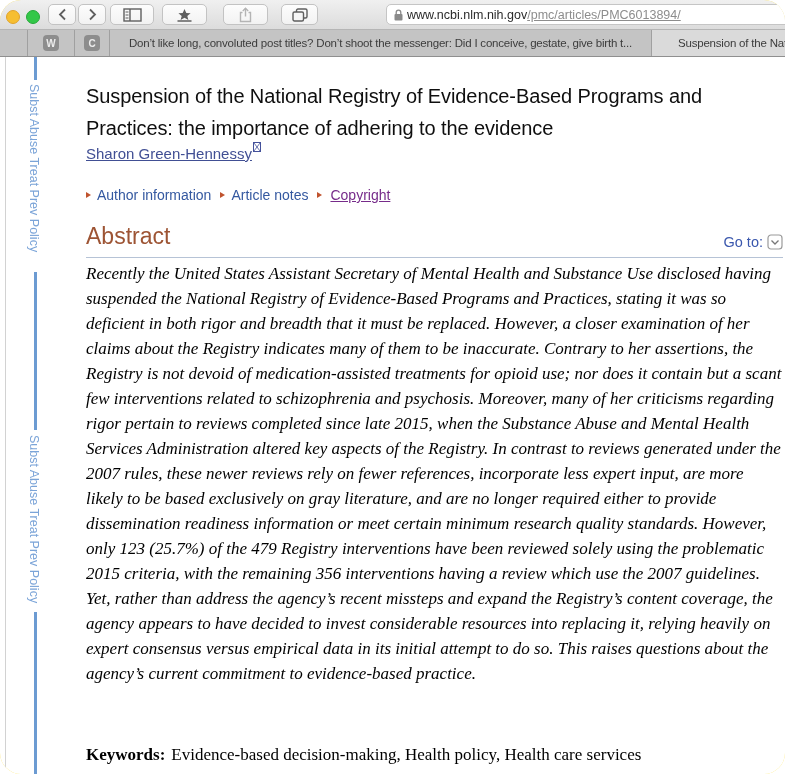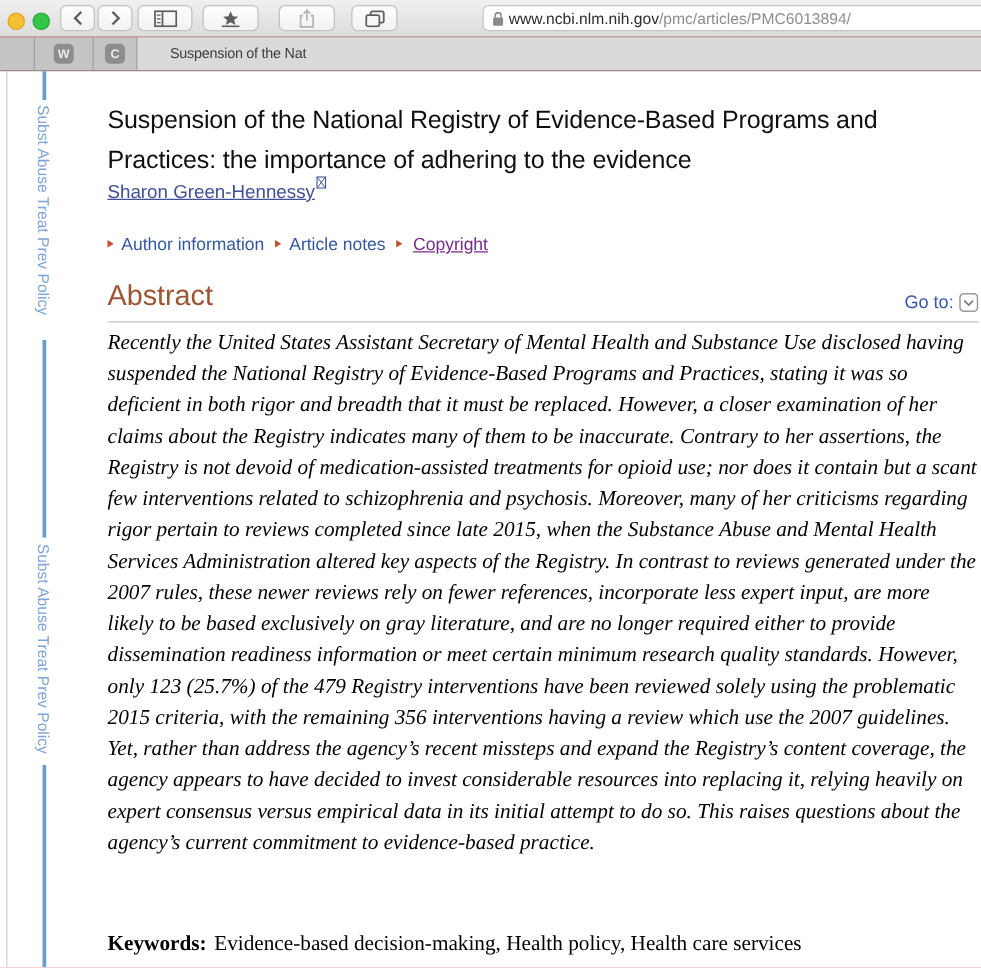--- a/index.html
+++ b/index.html
@@ -1,38 +1,38 @@
 <!DOCTYPE html>
 <html><head>
 <meta charset="utf-8">
 <style>
   html,body{margin:0;padding:0;background:#fff;}
-  .screen{position:relative;width:785px;height:774px;overflow:hidden;background:#ef4444;
-          font-family:"Liberation Sans",sans-serif;-webkit-font-smoothing:antialiased;}
+  .screen{position:relative;width:785px;height:774px;overflow:hidden;background:#fde047;
+          font-family:"Liberation Sans",sans-serif;border-radius:21px;-webkit-font-smoothing:antialiased;}
 
   
   .toolbar{position:absolute;top:0;left:0;right:0;height:29px;
            background:linear-gradient(#f0f0f0,#dcdcdc);border-bottom:1px solid #b5b5b5;}
   .light{position:absolute;top:10px;width:12px;height:12px;border-radius:50%;}
   .light.yellow{left:6px;background:#f6be31;border:1px solid #e0a32c;}
   .light.green{left:26px;background:#33c748;border:1px solid #27a83a;}
   .tbtn{position:absolute;top:4px;height:21px;box-sizing:border-box;border:1px solid #c3c3c3;
         border-radius:5px;background:linear-gradient(#fdfdfd,#f2f2f2);
         display:flex;align-items:center;justify-content:center;padding:0;}
   .btn-back{left:48px;width:28px;}
   .btn-fwd{left:78px;width:28px;}
   .btn-side{left:110px;width:44px;}
   .btn-star{left:162px;width:45px;}
   .btn-share{left:223px;width:45px;}
   .btn-tabs{left:281px;width:37px;}
   .urlfield{position:absolute;top:4px;left:386px;width:410px;height:21px;box-sizing:border-box;
             border:1px solid #c5c5c5;border-radius:5px;background:#fff;
             display:flex;align-items:center;padding-left:7px;font-size:12.5px;}
   .url-domain{color:#2b2b2b;margin-left:4px;}
-  .url-path{color:#8d8d8d;}
+  .url-path{color:#8d8d8d;text-decoration:underline;}
 
   
   .tabbar{position:absolute;top:30px;left:0;right:0;height:26px;background:#c4c4c4;
           border-bottom:1px solid #8f8f8f;display:flex;}
   .tabstub{width:28px;border-right:1px solid #a0a0a0;box-sizing:border-box;}
   .pintab{width:47px;border-right:1px solid #a0a0a0;box-sizing:border-box;
           display:flex;align-items:center;justify-content:center;}
   .pintab.c{width:35px;}
   .pinicon{width:16px;height:16px;border-radius:4px;background:#8d8d8d;color:#ececec;
            font-size:10px;font-weight:bold;display:flex;align-items:center;justify-content:center;}
@@ -136,20 +136,23 @@
   </div>
 
   <div class="tabbar">
     <div class="tabstub"></div>
     <div class="pintab">
       <span class="pinicon">W</span>
     </div>
     <div class="pintab c">
       <span class="pinicon">C</span>
     </div>
+    <div class="tab tab-bg">
+      <span>Don’t like long, convoluted post titles? Don’t shoot the messenger: Did I conceive, gestate, give birth t...</span>
+    </div>
     <div class="tab tab-active">
       <span>Suspension of the Nat</span>
     </div>
   </div>
 
   <div class="page">
     <div class="edgeline"></div>
 
     <div class="rail railA"></div>
     <div class="vlabel vlabelA">Subst Abuse Treat Prev Policy</div>

